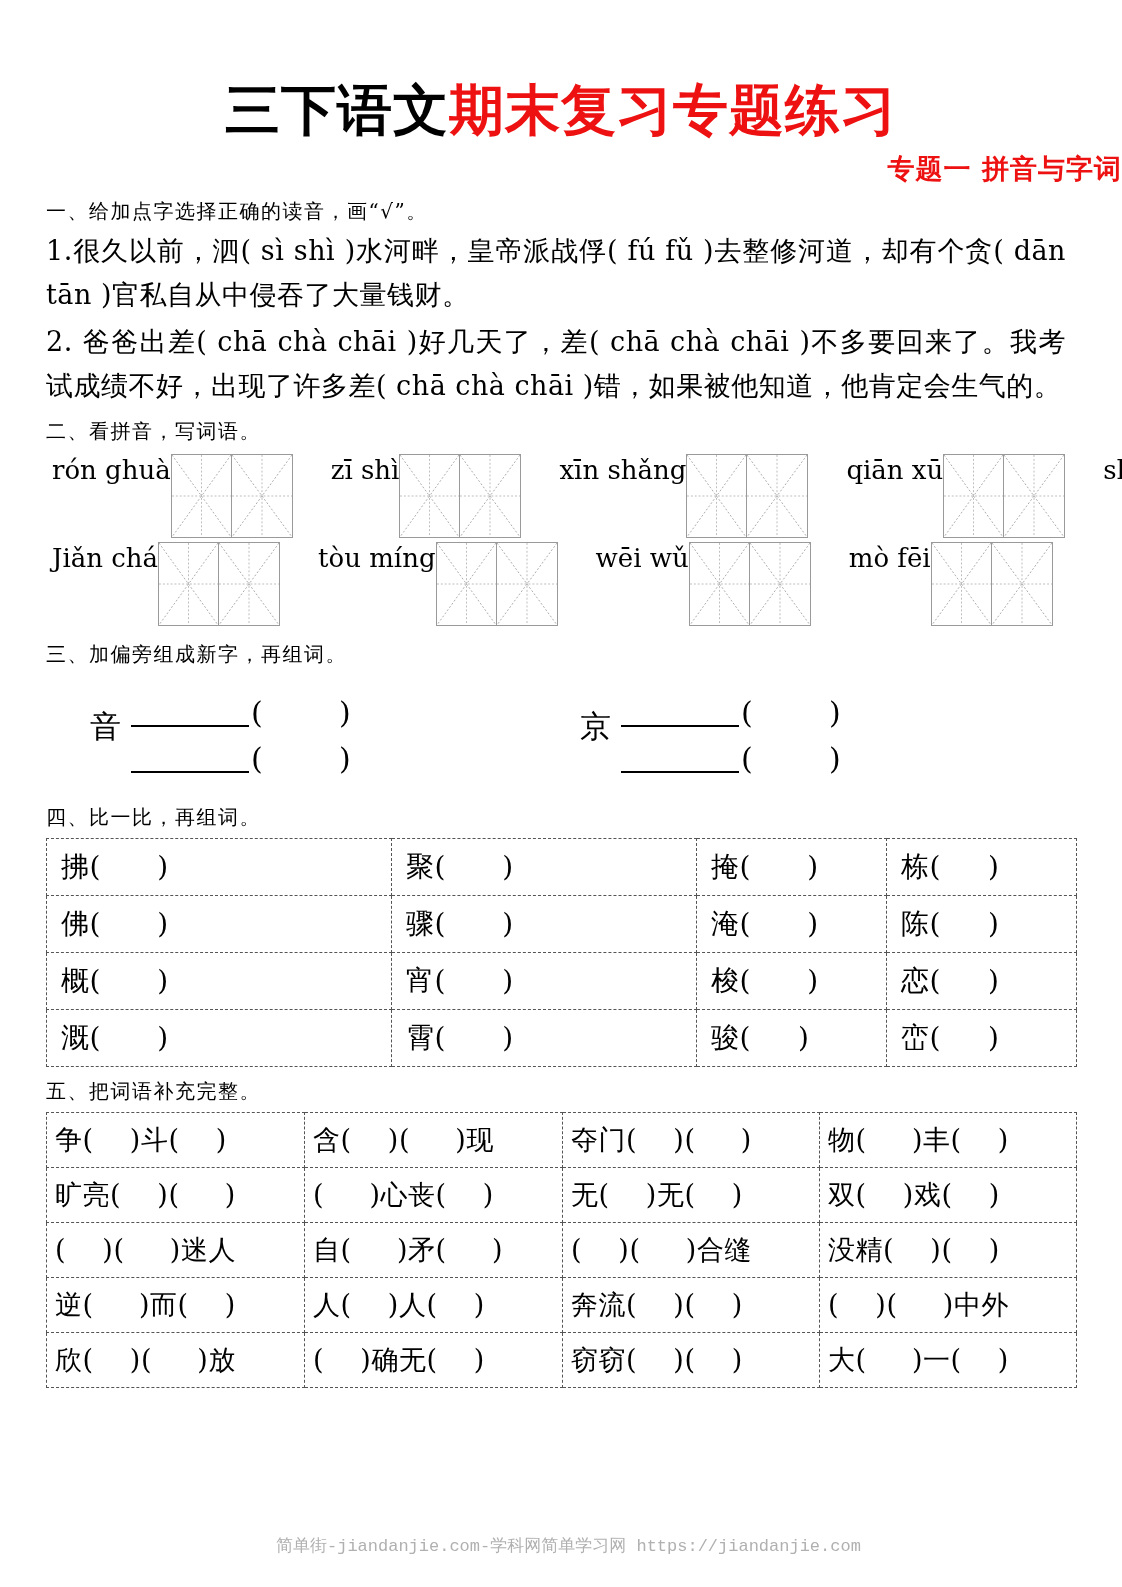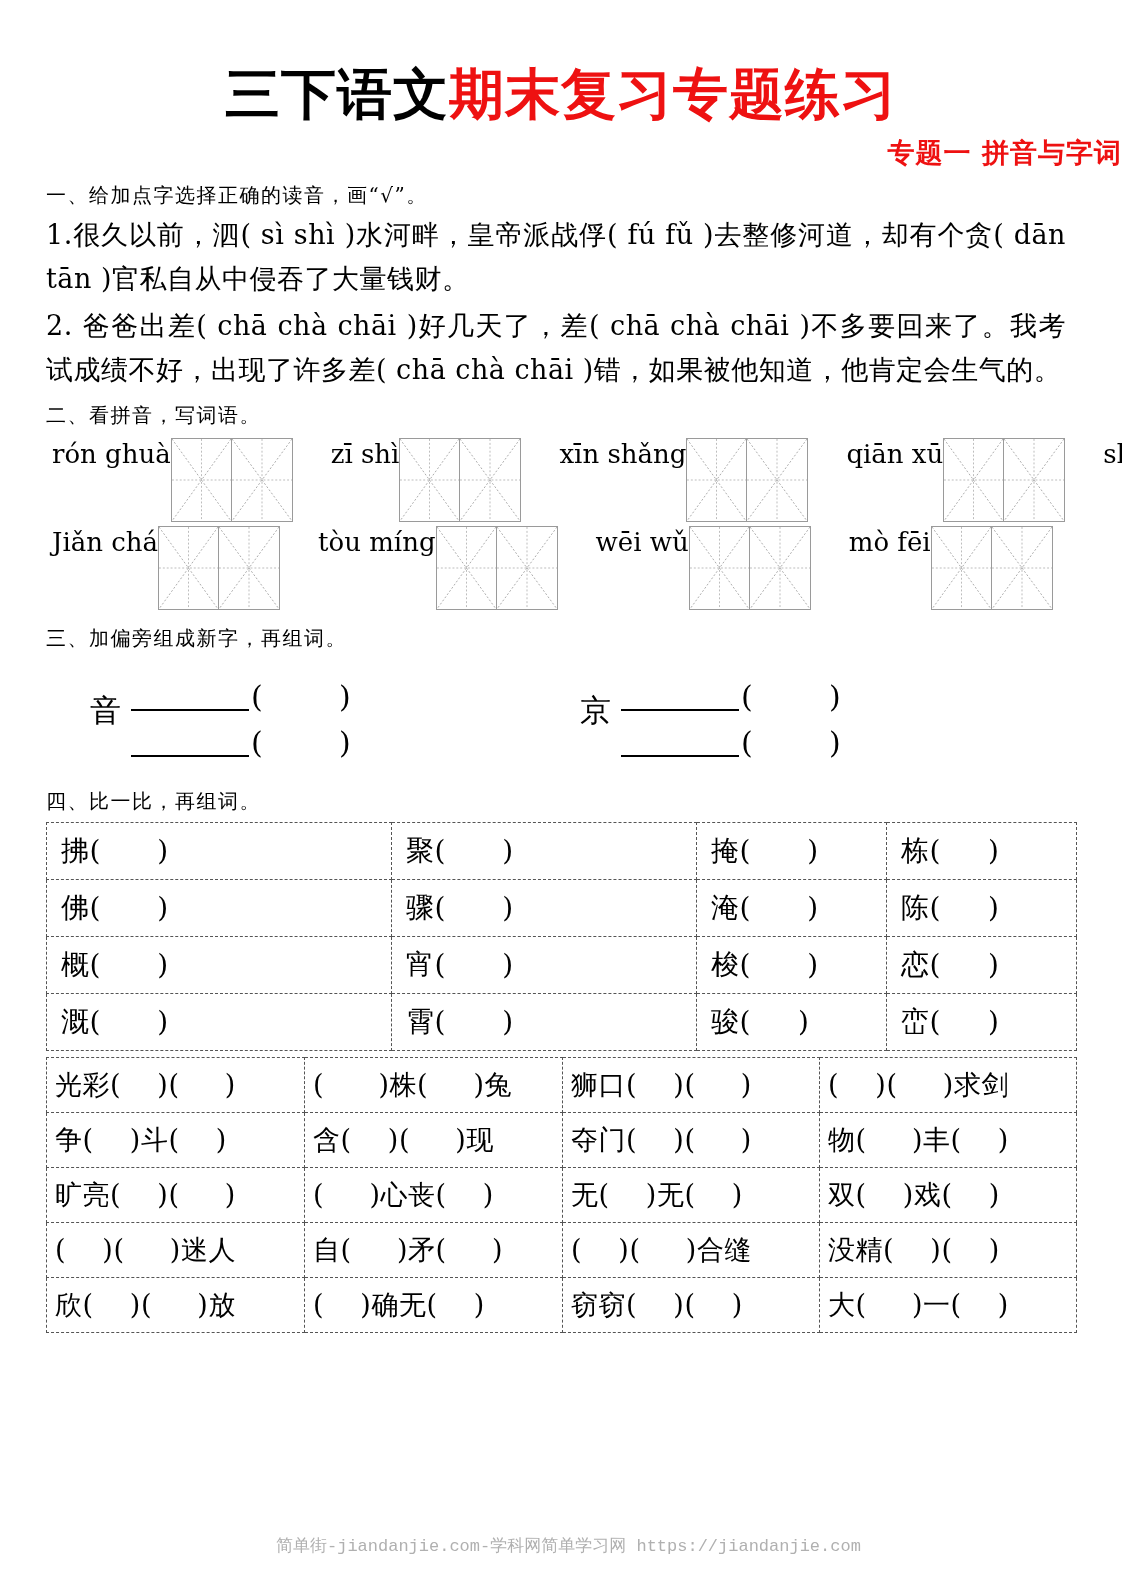--- a/index.html
+++ b/index.html
@@ -23,21 +23,21 @@
   }
 
   
   .title {
     text-align: center;
     font-family: "DejaVu Serif", "Liberation Serif", serif;
     font-weight: bold;
     font-size: 55px;
     letter-spacing: 1px;
     margin: 0;
-    padding-top: 64px;
+    padding-top: 80px;
     line-height: 1.08;
     white-space: nowrap;
   }
   .title .black { color: #000000; }
   .title .red { color: #ee1111; }
 
   .subtitle {
     text-align: right;
     color: #ee1111;
     font-family: "DejaVu Serif", "Liberation Serif", serif;
@@ -445,53 +445,54 @@
       </tr>
       <tr>
         <td>溉(      )</td>
         <td>霄(      )</td>
         <td>骏(     )</td>
         <td>峦(     )</td>
       </tr>
     </tbody>
   </table>
 
+  <div class="qhead">五、把词语补充完整。</div>
   <table class="qtable t5">
     <colgroup>
         <col style="width:258px">
         <col style="width:258px">
         <col style="width:257px">
         <col style="width:257px">
       </colgroup>
     <tbody>
       <tr>
-        <td>光彩(    )(     )</td>
-        <td>(      )株(     )兔</td>
-        <td>狮口(    )(     )</td>
-        <td>(    )(     )求剑</td>
-      </tr>
-      <tr>
         <td>争(    )斗(    )</td>
         <td>含(    )(     )现</td>
         <td>夺门(    )(     )</td>
         <td>物(     )丰(    )</td>
       </tr>
       <tr>
         <td>旷亮(    )(     )</td>
         <td>(     )心丧(    )</td>
         <td>无(    )无(    )</td>
         <td>双(    )戏(    )</td>
       </tr>
       <tr>
         <td>(    )(     )迷人</td>
         <td>自(     )矛(     )</td>
         <td>(    )(     )合缝</td>
         <td>没精(    )(    )</td>
       </tr>
       <tr>
+        <td>逆(     )而(    )</td>
+        <td>人(    )人(    )</td>
+        <td>奔流(    )(    )</td>
+        <td>(    )(     )中外</td>
+      </tr>
+      <tr>
         <td>欣(    )(     )放</td>
         <td>(    )确无(    )</td>
         <td>窃窃(    )(    )</td>
         <td>大(     )一(    )</td>
       </tr>
     </tbody>
   </table>
 
   <div class="watermark">简单街-jiandanjie.com-学科网简单学习网 https://jiandanjie.com</div>
 

